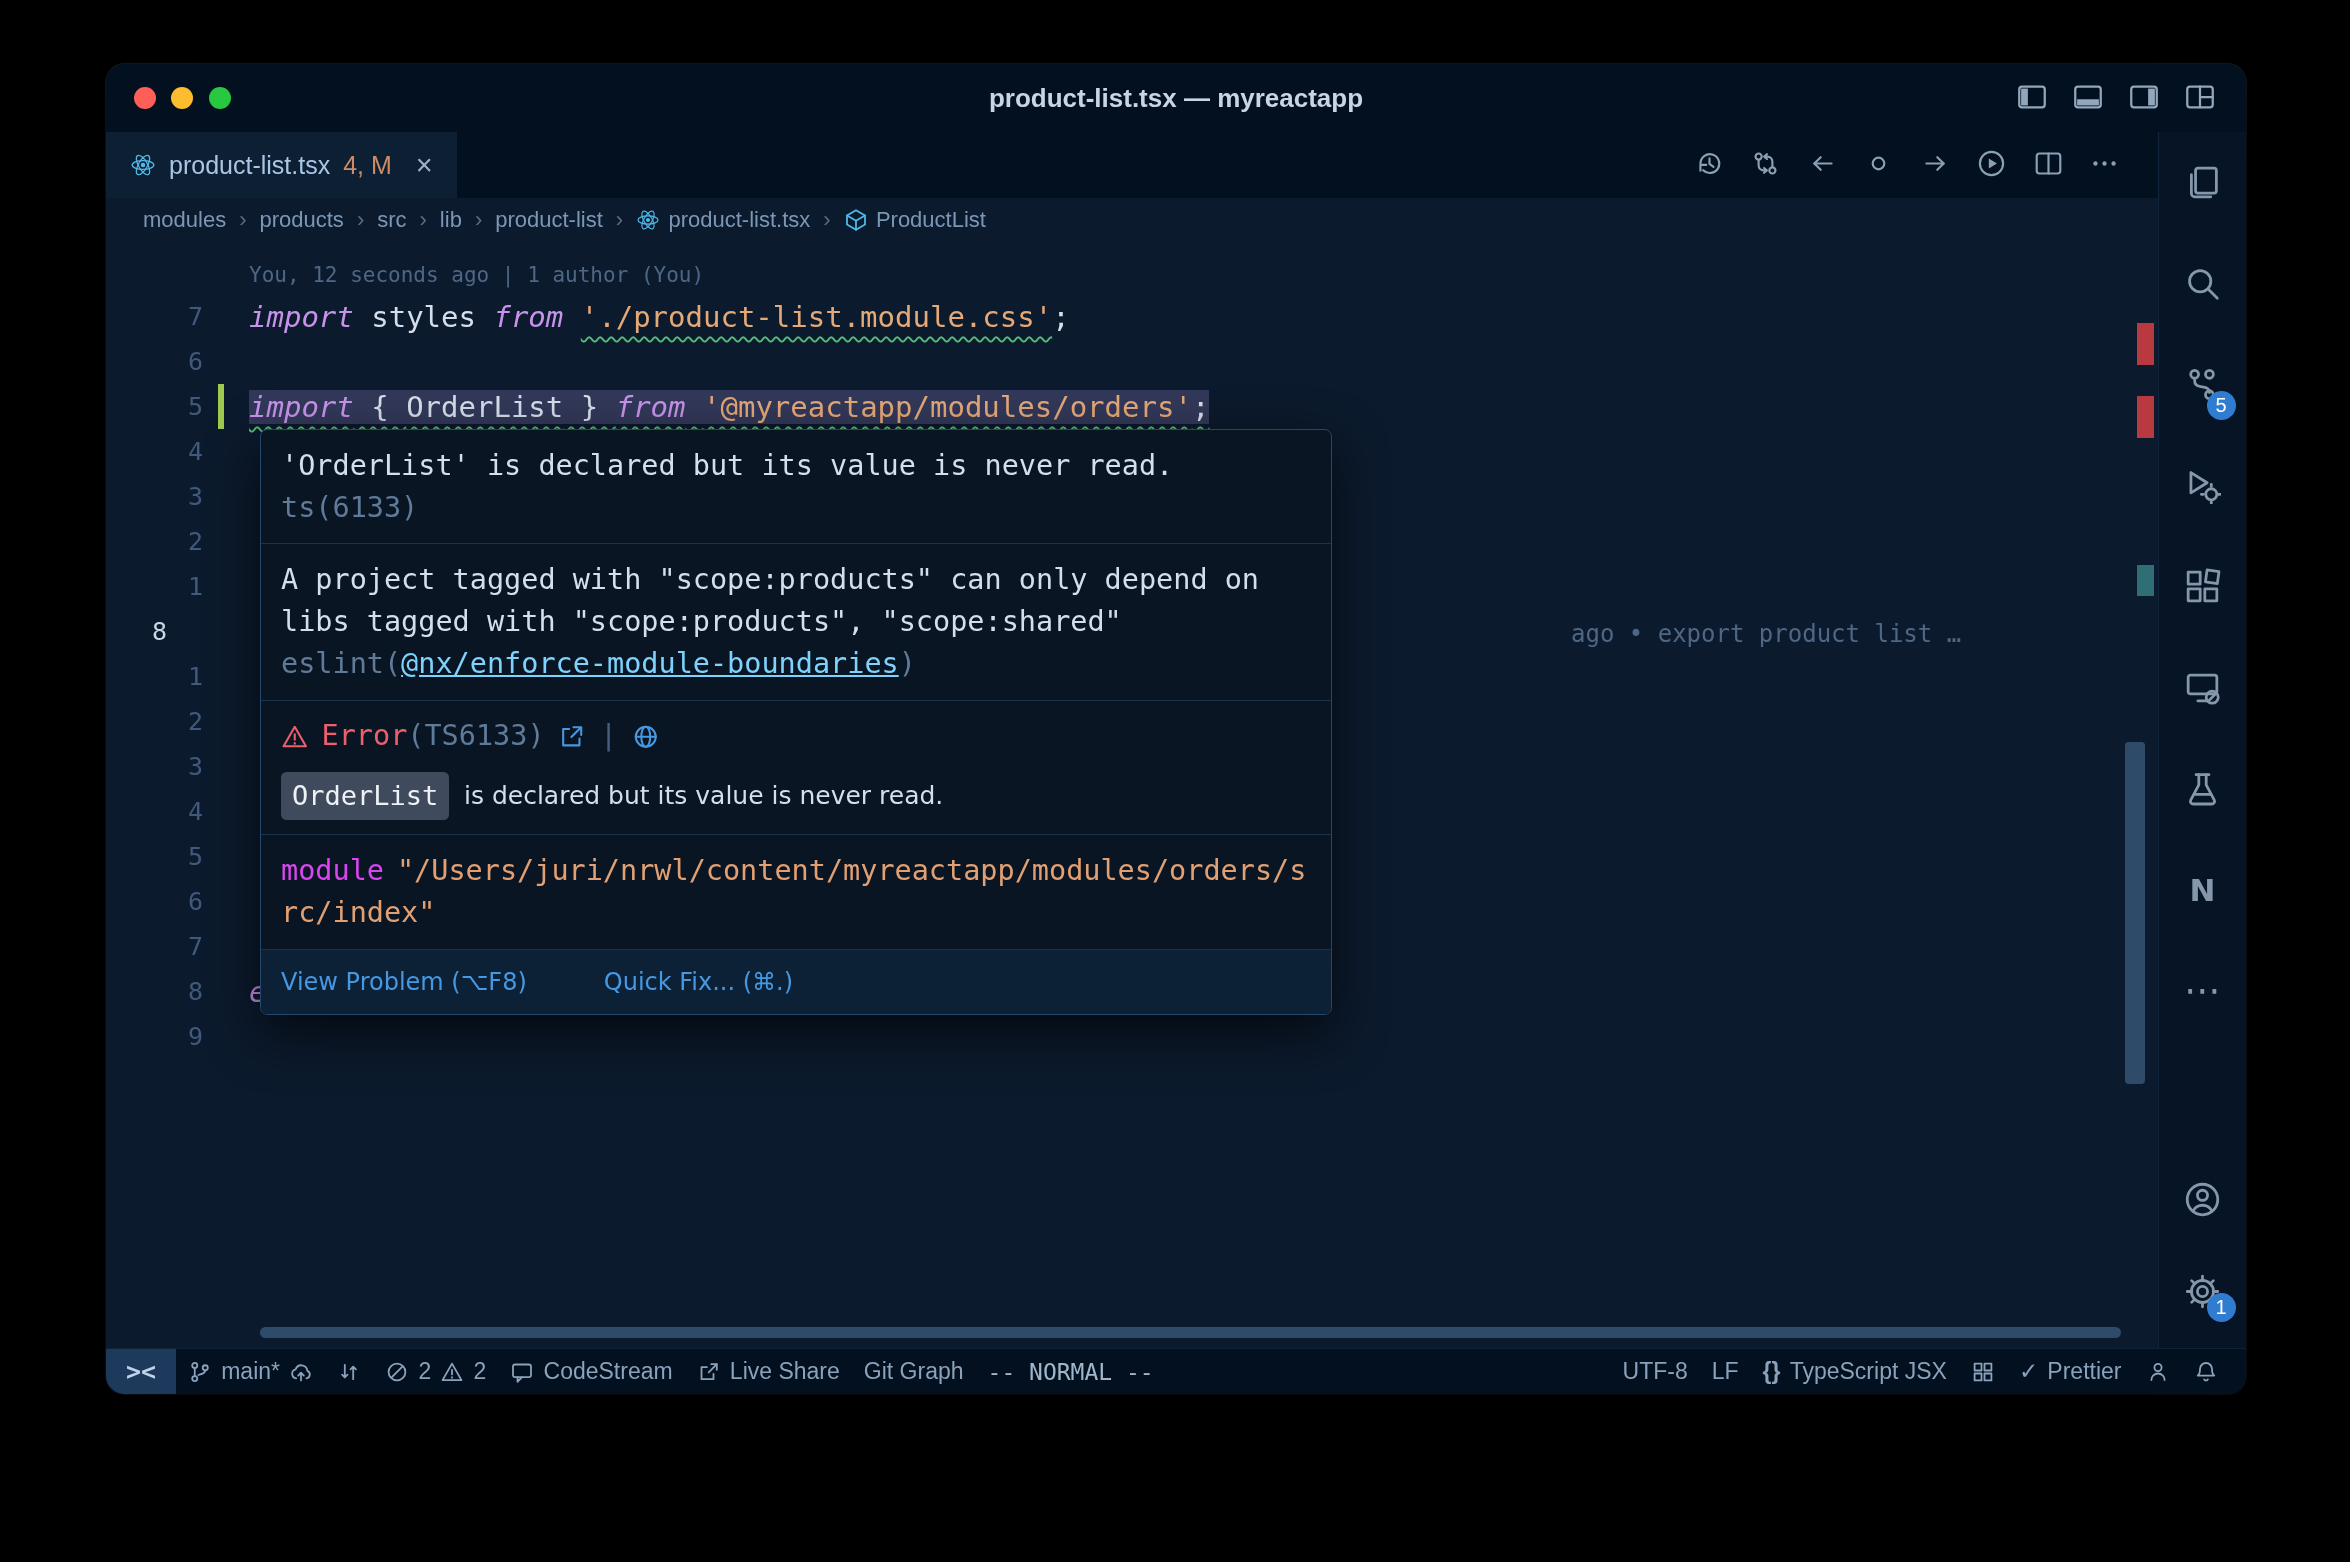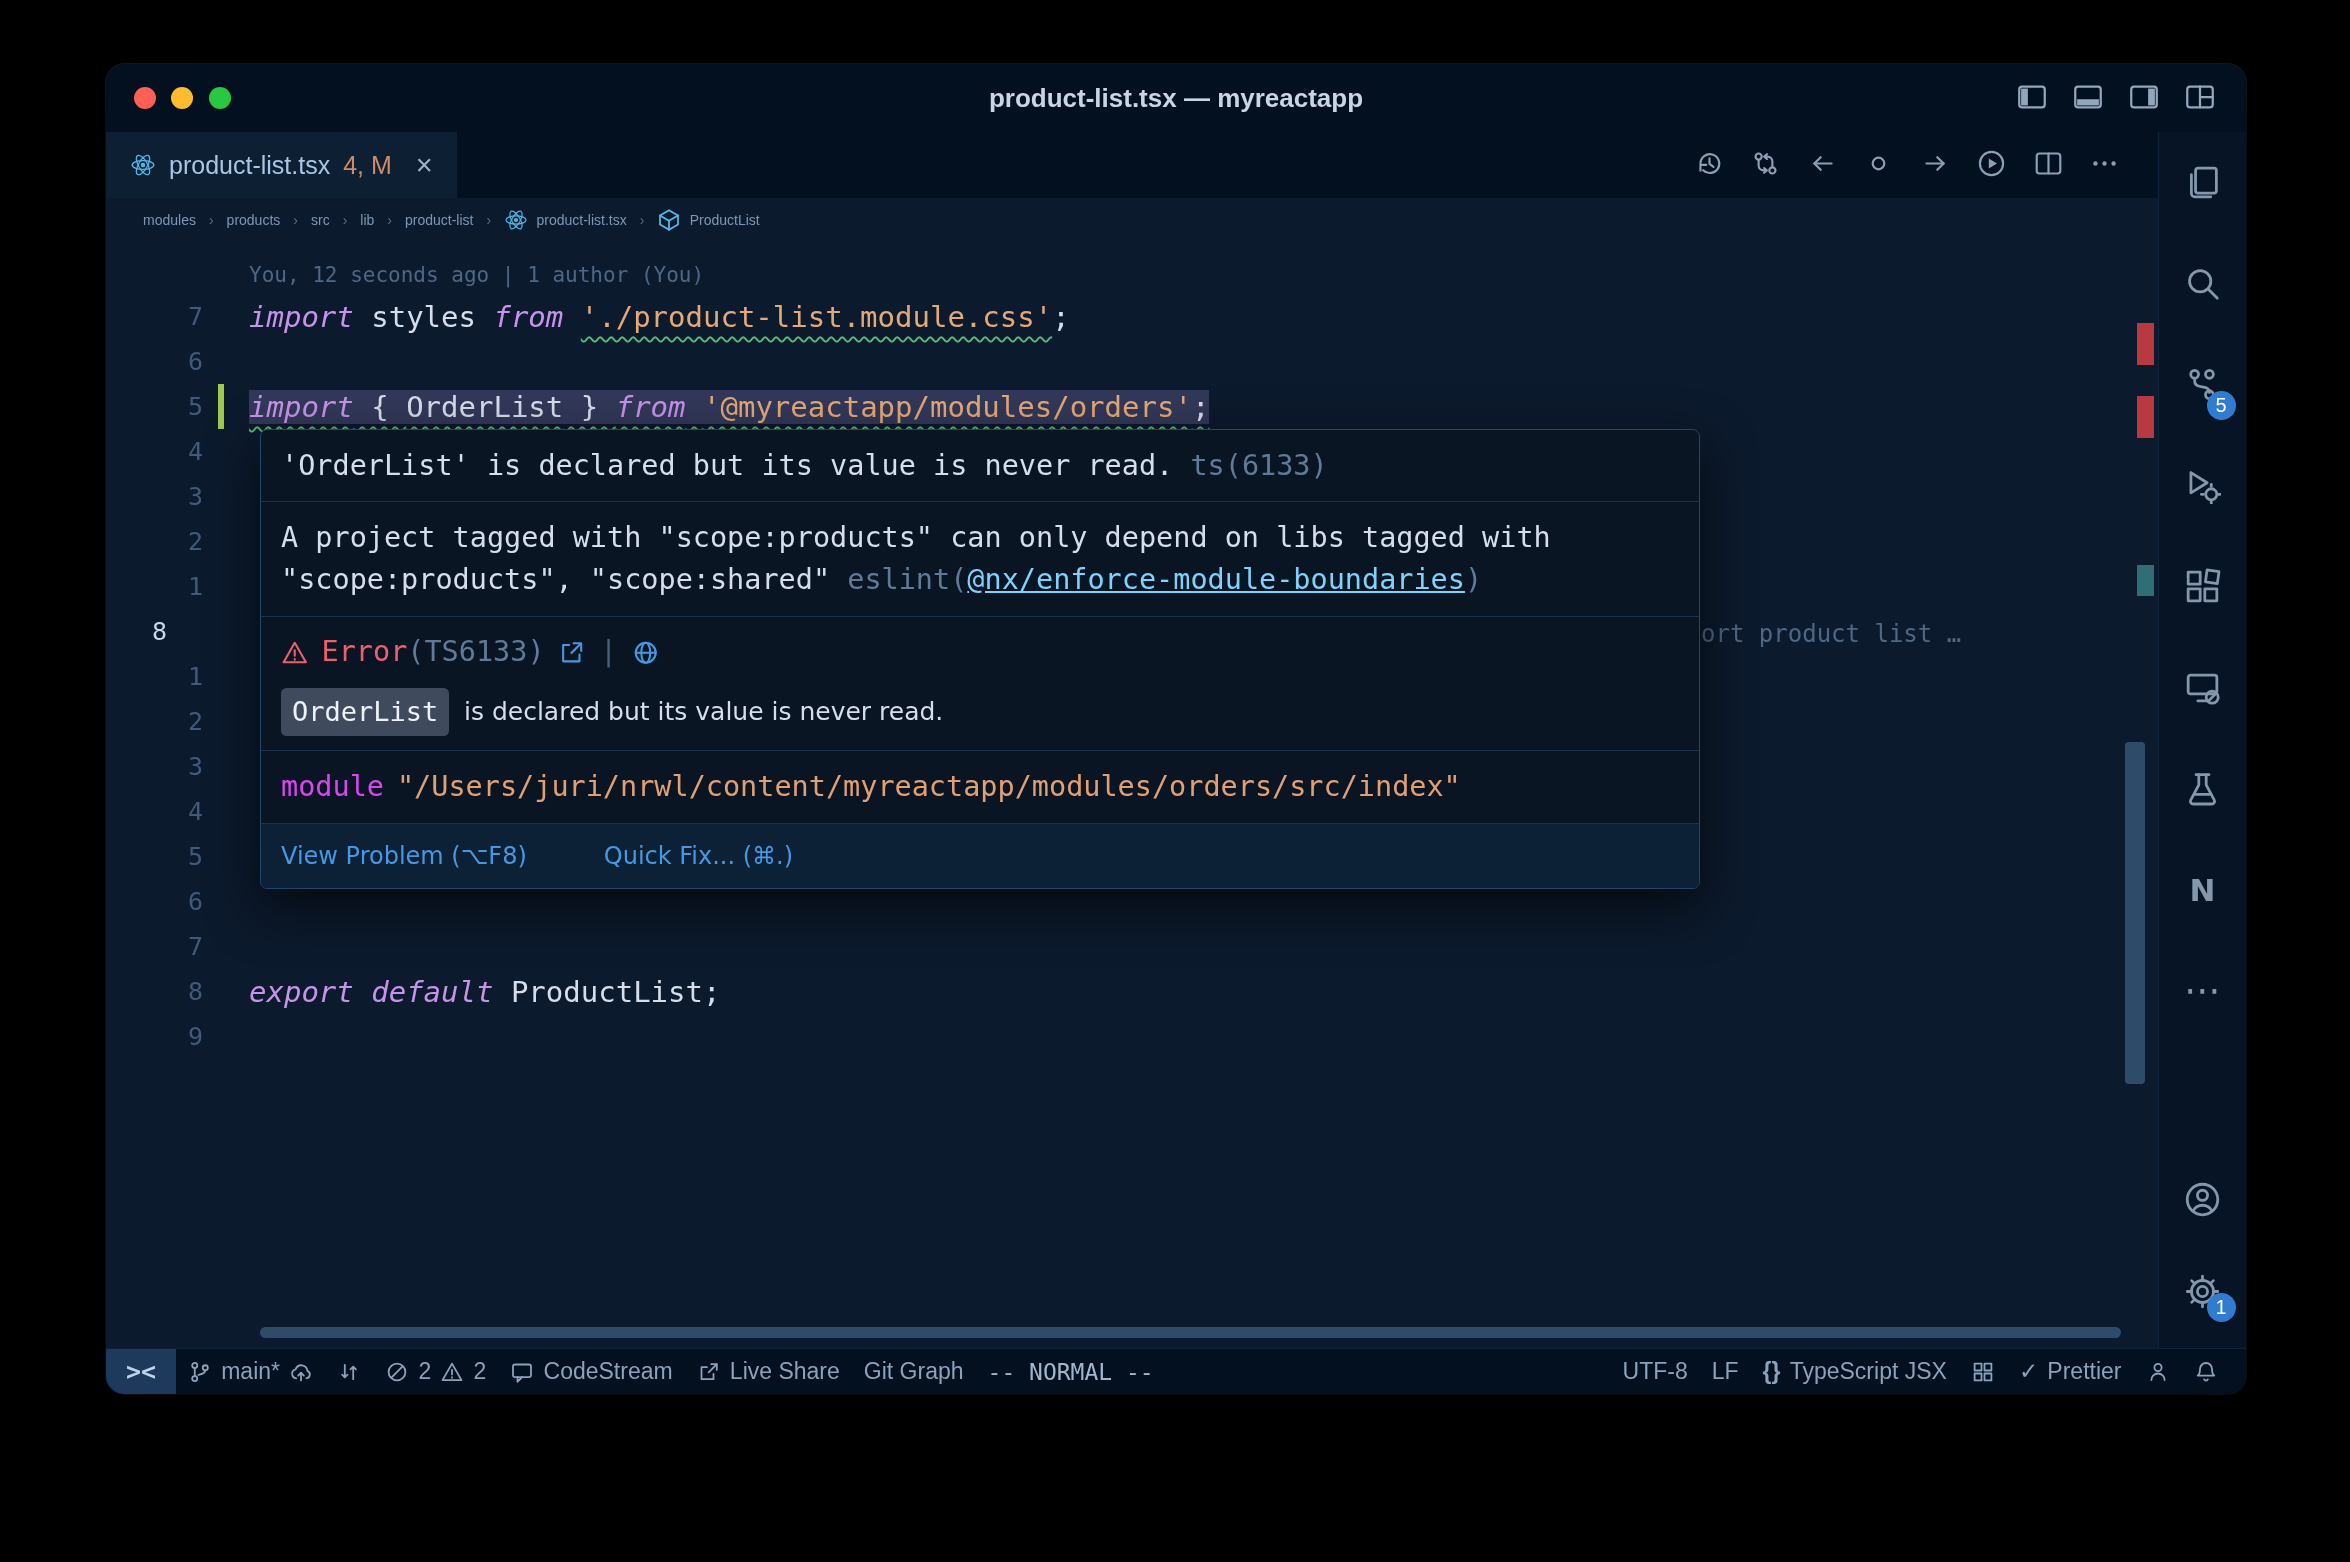--- a/index.html
+++ b/index.html
@@ -22,21 +22,21 @@
   
   .tabbar{height:66px;background:#03101f;display:flex;align-items:stretch}
   .tab{display:flex;align-items:center;gap:13px;padding:0 24px;background:#0d2033;
     border-right:0.9px solid #03101f;color:#a9c6e6;font-size:25px;cursor:pointer}
   .tab-deco{color:#cf8a66}
   .tab-close{color:#9fb3c8;font-size:29px;margin-left:11px;line-height:1}
   .tab-actions{margin-left:auto;display:flex;align-items:center;gap:27.5px;padding-right:39px;color:#8aa0b5}
   .tab-actions .ic{width:29px;height:29px}
   
   .breadcrumbs{height:44px;display:flex;align-items:center;gap:13px;padding-left:37px;
-    color:#7b97b5;font-size:14px;background:#0c1a2d}
+    color:#7b97b5;font-size:22px;background:#0c1a2d}
   .crumb{display:flex;align-items:center;gap:8.3px;cursor:pointer}
   .crumb .ic{width:24px;height:24px;color:#4fb8e8}
   .crumb-sep{color:#54708c}
   
   .editor{flex:1;position:relative;font-family:"DejaVu Sans Mono",monospace;
     font-size:29px;padding-top:7.3px;overflow:hidden}
   .row{display:flex;height:45px;align-items:center}
   .num{flex:0 0 97px;text-align:right;color:#41597a;font-size:25px}
   .num.current{text-align:left;padding-left:46px;color:#c9d7e8}
   .codecell{margin-left:46px;white-space:pre;color:#d6deeb}
@@ -48,21 +48,21 @@
   .inline-blame{color:#4d6785;font-size:24px;padding-left:1322px}
   .chg-bar{position:absolute;left:112px;top:142px;width:5.5px;height:45px;background:#9dc94f}
   
   .mark{position:absolute;width:16.5px;left:2031px}
   .mark.red1{top:81px;height:42px;background:#b8393f}
   .mark.red2{top:154px;height:42px;background:#b8393f}
   .mark.teal{top:323px;height:31px;background:#2f6e74}
   .vslider{position:absolute;left:2019px;top:500px;width:20px;height:342px;background:#2e4c69;border-radius:3.7px}
   .hslider{position:absolute;left:154px;top:1085px;width:1861px;height:11px;background:#2e4c69;border-radius:5.5px}
   
-  .hover{position:absolute;left:154px;top:187px;width:1440px;background:#091523;
+  .hover{position:absolute;left:154px;top:187px;width:1072px;background:#091523;
     border:1.8px solid #25476a;border-radius:7.3px;z-index:20;overflow:hidden;
     box-shadow:0 18.4px 51px rgba(0,0,0,.65);color:#d6deeb;font-size:28.5px;line-height:42px}
   .hv-sec{padding:14.7px 20px;border-bottom:0.9px solid #1a334d;overflow-wrap:anywhere}
   .hv-dim{color:#5f7b99}
   .hv-link{color:#7dd3fc;text-decoration:underline;cursor:pointer;overflow-wrap:anywhere}
   .hv-status{display:flex;align-items:center;gap:13px;border-bottom:none;padding-bottom:7.3px}
   .hv-status .ic{width:27.5px;height:27.5px}
   .hv-err{color:#ee5f6e}
   .hv-pipe{color:#44607e;margin:0 1.8px}
   .hv-iconbtn{color:#4698e3;display:flex;align-items:center;cursor:pointer}

